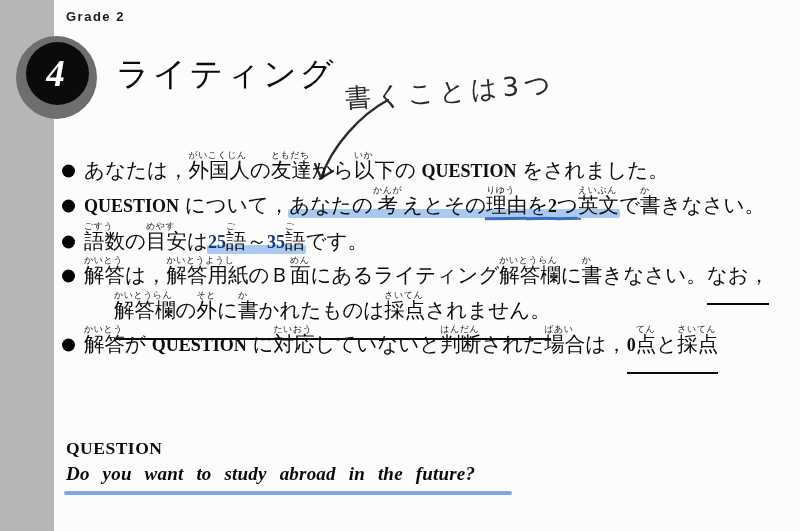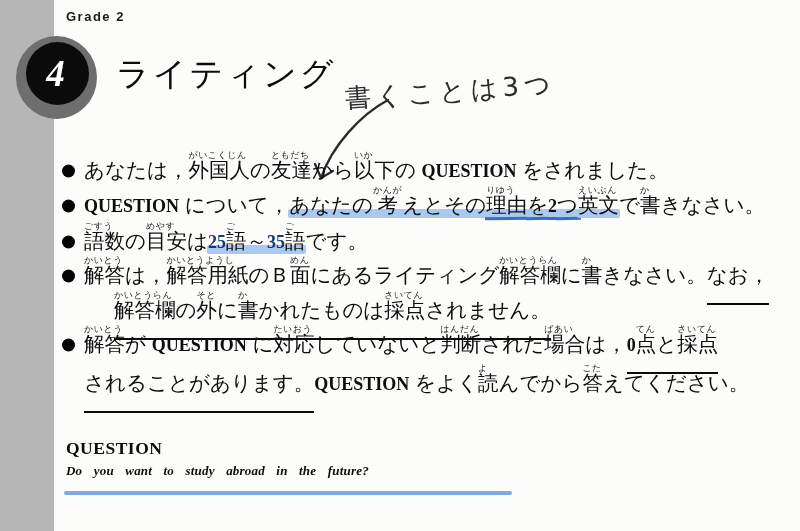--- a/index.html
+++ b/index.html
@@ -43,21 +43,21 @@
        color:var(--number-navy,#14387a);}
   .seg.hl::after{content:"";position:absolute;left:-1px;right:-1px;bottom:-2px;height:9px;
        background:var(--highlight-blue,#a9c9f0);z-index:-1;border-radius:2px;}
   .seg.hand::before{content:"";position:absolute;left:-1px;right:-3px;bottom:-4px;height:2.6px;
        background:var(--hand-underline-blue,#3b6cc5);z-index:1;transform:rotate(-0.6deg);}
   .seg.u{border-bottom:2px solid #0b0b0b;padding-bottom:17px;}
 
   .q-heading{position:absolute;left:66px;top:438px;font-family:"Liberation Serif",serif;
        font-weight:700;font-size:17.5px;letter-spacing:0.5px;color:#0b0b0b;}
   .q-text{position:absolute;left:66px;top:463px;font-family:"Liberation Serif",serif;
-       font-weight:700;font-style:italic;font-size:13px;word-spacing:8px;
+       font-weight:700;font-style:italic;font-size:19px;word-spacing:8px;
        letter-spacing:0.2px;color:#0b0b0b;}
   .q-underline{position:absolute;left:64px;top:491px;width:448px;height:4px;
        background:var(--question-underline-blue,#7ea9e8);border-radius:2px;}
 </style>
 </head>
 <body>
 
 <div class="page">
   <div class="sidebar-strip"></div>
 
@@ -89,20 +89,17 @@
   </div>
   <div class="row r4">
     <span class="bullet"></span><span class="segs"><ruby class="seg">解答<rt>かいとう</rt></ruby><span class="seg">は，</span><ruby class="seg">解答用紙<rt>かいとうようし</rt></ruby><span class="seg">のＢ</span><ruby class="seg">面<rt>めん</rt></ruby><span class="seg">にあるライティング</span><ruby class="seg">解答欄<rt>かいとうらん</rt></ruby><span class="seg">に</span><ruby class="seg">書<rt>か</rt></ruby><span class="seg">きなさい。</span><span class="seg u">なお，</span></span>
   </div>
   <div class="row r5">
     <span class="segs"><ruby class="seg u">解答欄<rt>かいとうらん</rt></ruby><span class="seg u">の</span><ruby class="seg u">外<rt>そと</rt></ruby><span class="seg u">に</span><ruby class="seg u">書<rt>か</rt></ruby><span class="seg u">かれたものは</span><ruby class="seg u">採点<rt>さいてん</rt></ruby><span class="seg u">されません。</span></span>
   </div>
   <div class="row r6">
     <span class="bullet"></span><span class="segs"><ruby class="seg">解答<rt>かいとう</rt></ruby><span class="seg">が </span><span class="seg en">QUESTION</span><span class="seg"> に</span><ruby class="seg">対応<rt>たいおう</rt></ruby><span class="seg">していないと</span><ruby class="seg">判断<rt>はんだん</rt></ruby><span class="seg">された</span><ruby class="seg">場合<rt>ばあい</rt></ruby><span class="seg">は，</span><span class="seg en u">0</span><ruby class="seg u">点<rt>てん</rt></ruby><span class="seg u">と</span><ruby class="seg u">採点<rt>さいてん</rt></ruby></span>
   </div>
-  <div class="row r7">
-    <span class="segs"><span class="seg u">されることがあります。</span><span class="seg en">QUESTION</span><span class="seg"> をよく</span><ruby class="seg">読<rt>よ</rt></ruby><span class="seg">んでから</span><ruby class="seg">答<rt>こた</rt></ruby><span class="seg">えてください。</span></span>
-  </div>
 
   <div class="q-heading">QUESTION</div>
   <div class="q-text">Do you want to study abroad in the future?</div>
   <div class="q-underline"></div>
 </div>
 
 </body></html>

